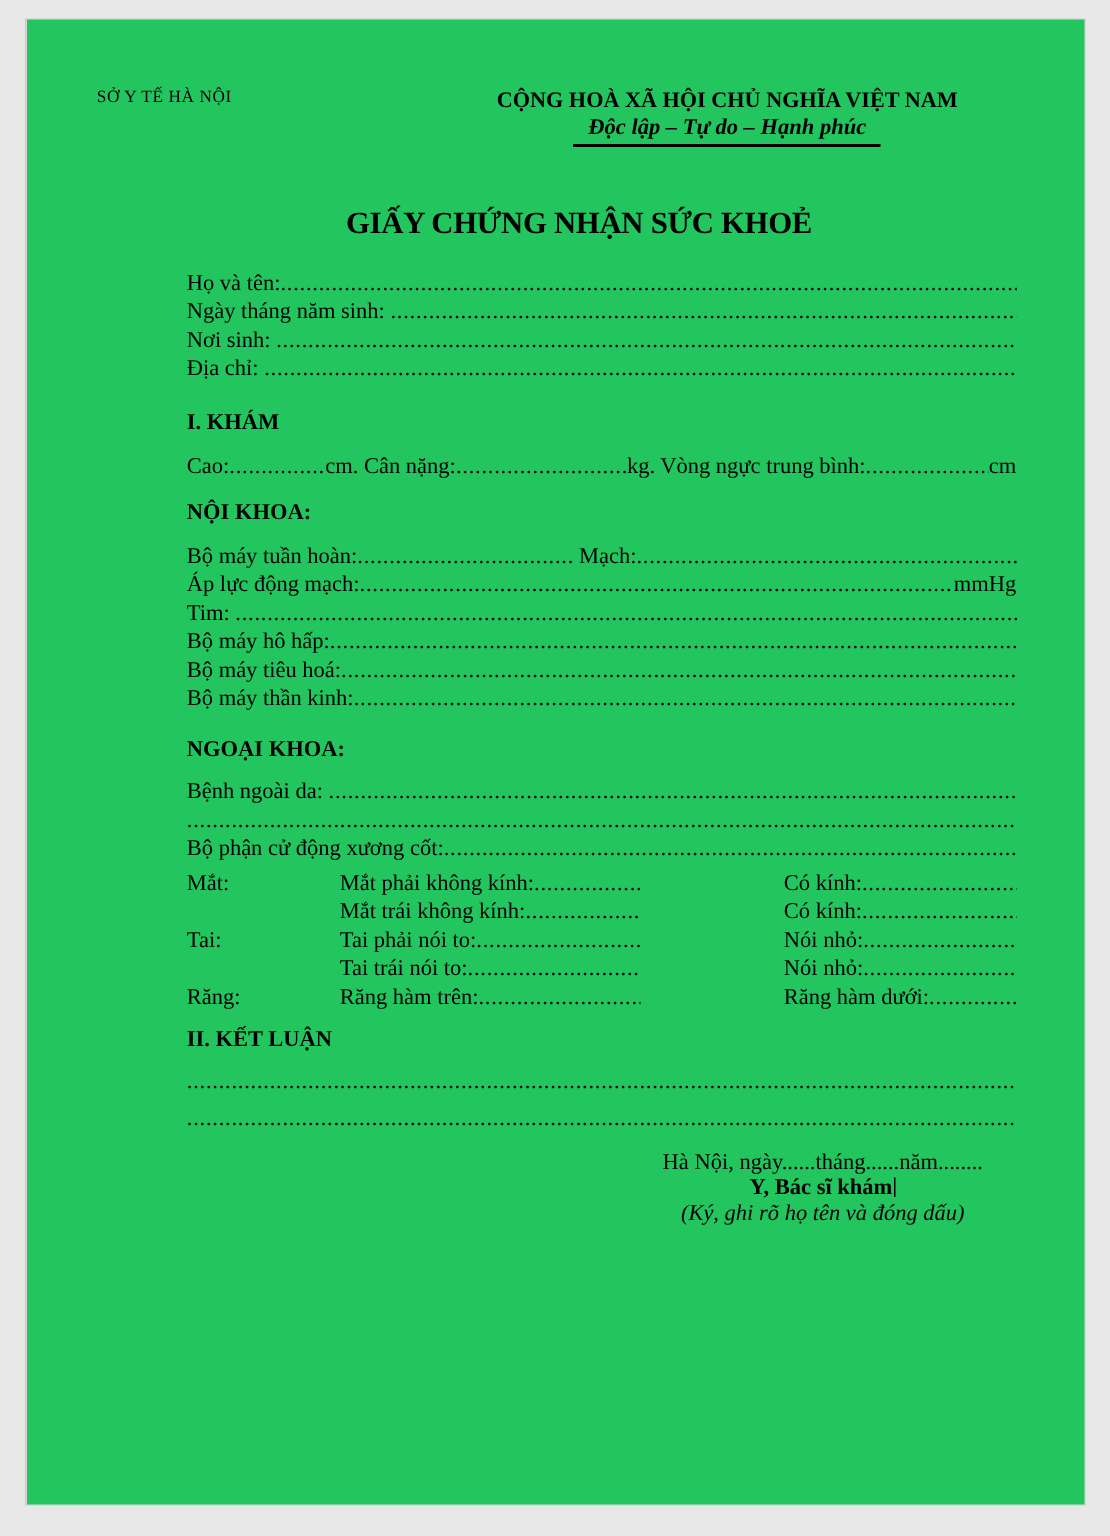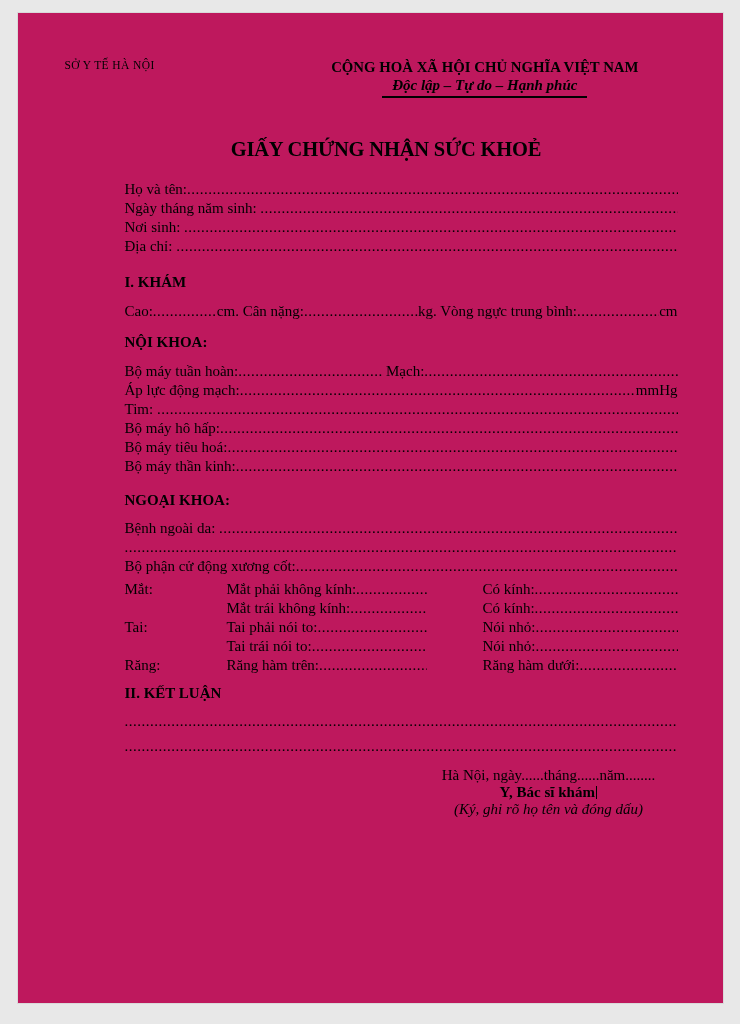--- a/index.html
+++ b/index.html
@@ -7,21 +7,21 @@
   body {
     width: 740px;
     background: #e8e8e8;
     font-family: "Liberation Serif", "DejaVu Serif", serif;
     color: #000;
   }
   .page {
     width: 707px;
     min-height: 992px;
     margin: 12px auto 20px;
-    background: #be185d;
+    background: #22c55e;
     border: 1px solid #d9d9d9;
     padding-top: 46px;
   }
 
   
   .header-row {
     display: flex;
     justify-content: space-between;
     align-items: flex-start;
     padding: 0 84px 0 47px;
@@ -62,21 +62,21 @@
   .measure-line { margin-top: 10px; }
   .sub-heading { font-weight: bold; }
   .h-noikhoa { margin-top: 12px; }
   .noi-lines { margin-top: 10px; }
   .h-ngoaikhoa { margin-top: 15px; }
   .ngoai-lines { margin-top: 9px; }
 
   .senses { margin-top: 4px; }
   .senses-row { display: flex; align-items: baseline; }
   .senses-group { flex: 0 0 102px; font-weight: normal; white-space: pre; }
-  .senses-left { flex: 0 0 200px; margin-right: 36px; display: flex; align-items: baseline; min-width: 0; }
+  .senses-left { flex: 0 0 200px; margin-right: 76px; display: flex; align-items: baseline; min-width: 0; }
   .senses-right { flex: 1 1 0; display: flex; align-items: baseline; min-width: 0; margin-left: 20px; }
 
   .h-ketluan { margin-top: 9px; }
   .conclusion { margin-top: 6px; }
   .conclusion .dotline { line-height: 25px; }
 
   .sig-block { width: 242px; margin: 8px 8px 0 auto; text-align: center; line-height: 17px; }
   .sig-date { white-space: nowrap; }
   .sig-title { font-weight: bold; }
   .caret { display: inline-block; width: 1.5px; height: 13px; background: #000; vertical-align: -2px; margin-left: 1px; }

